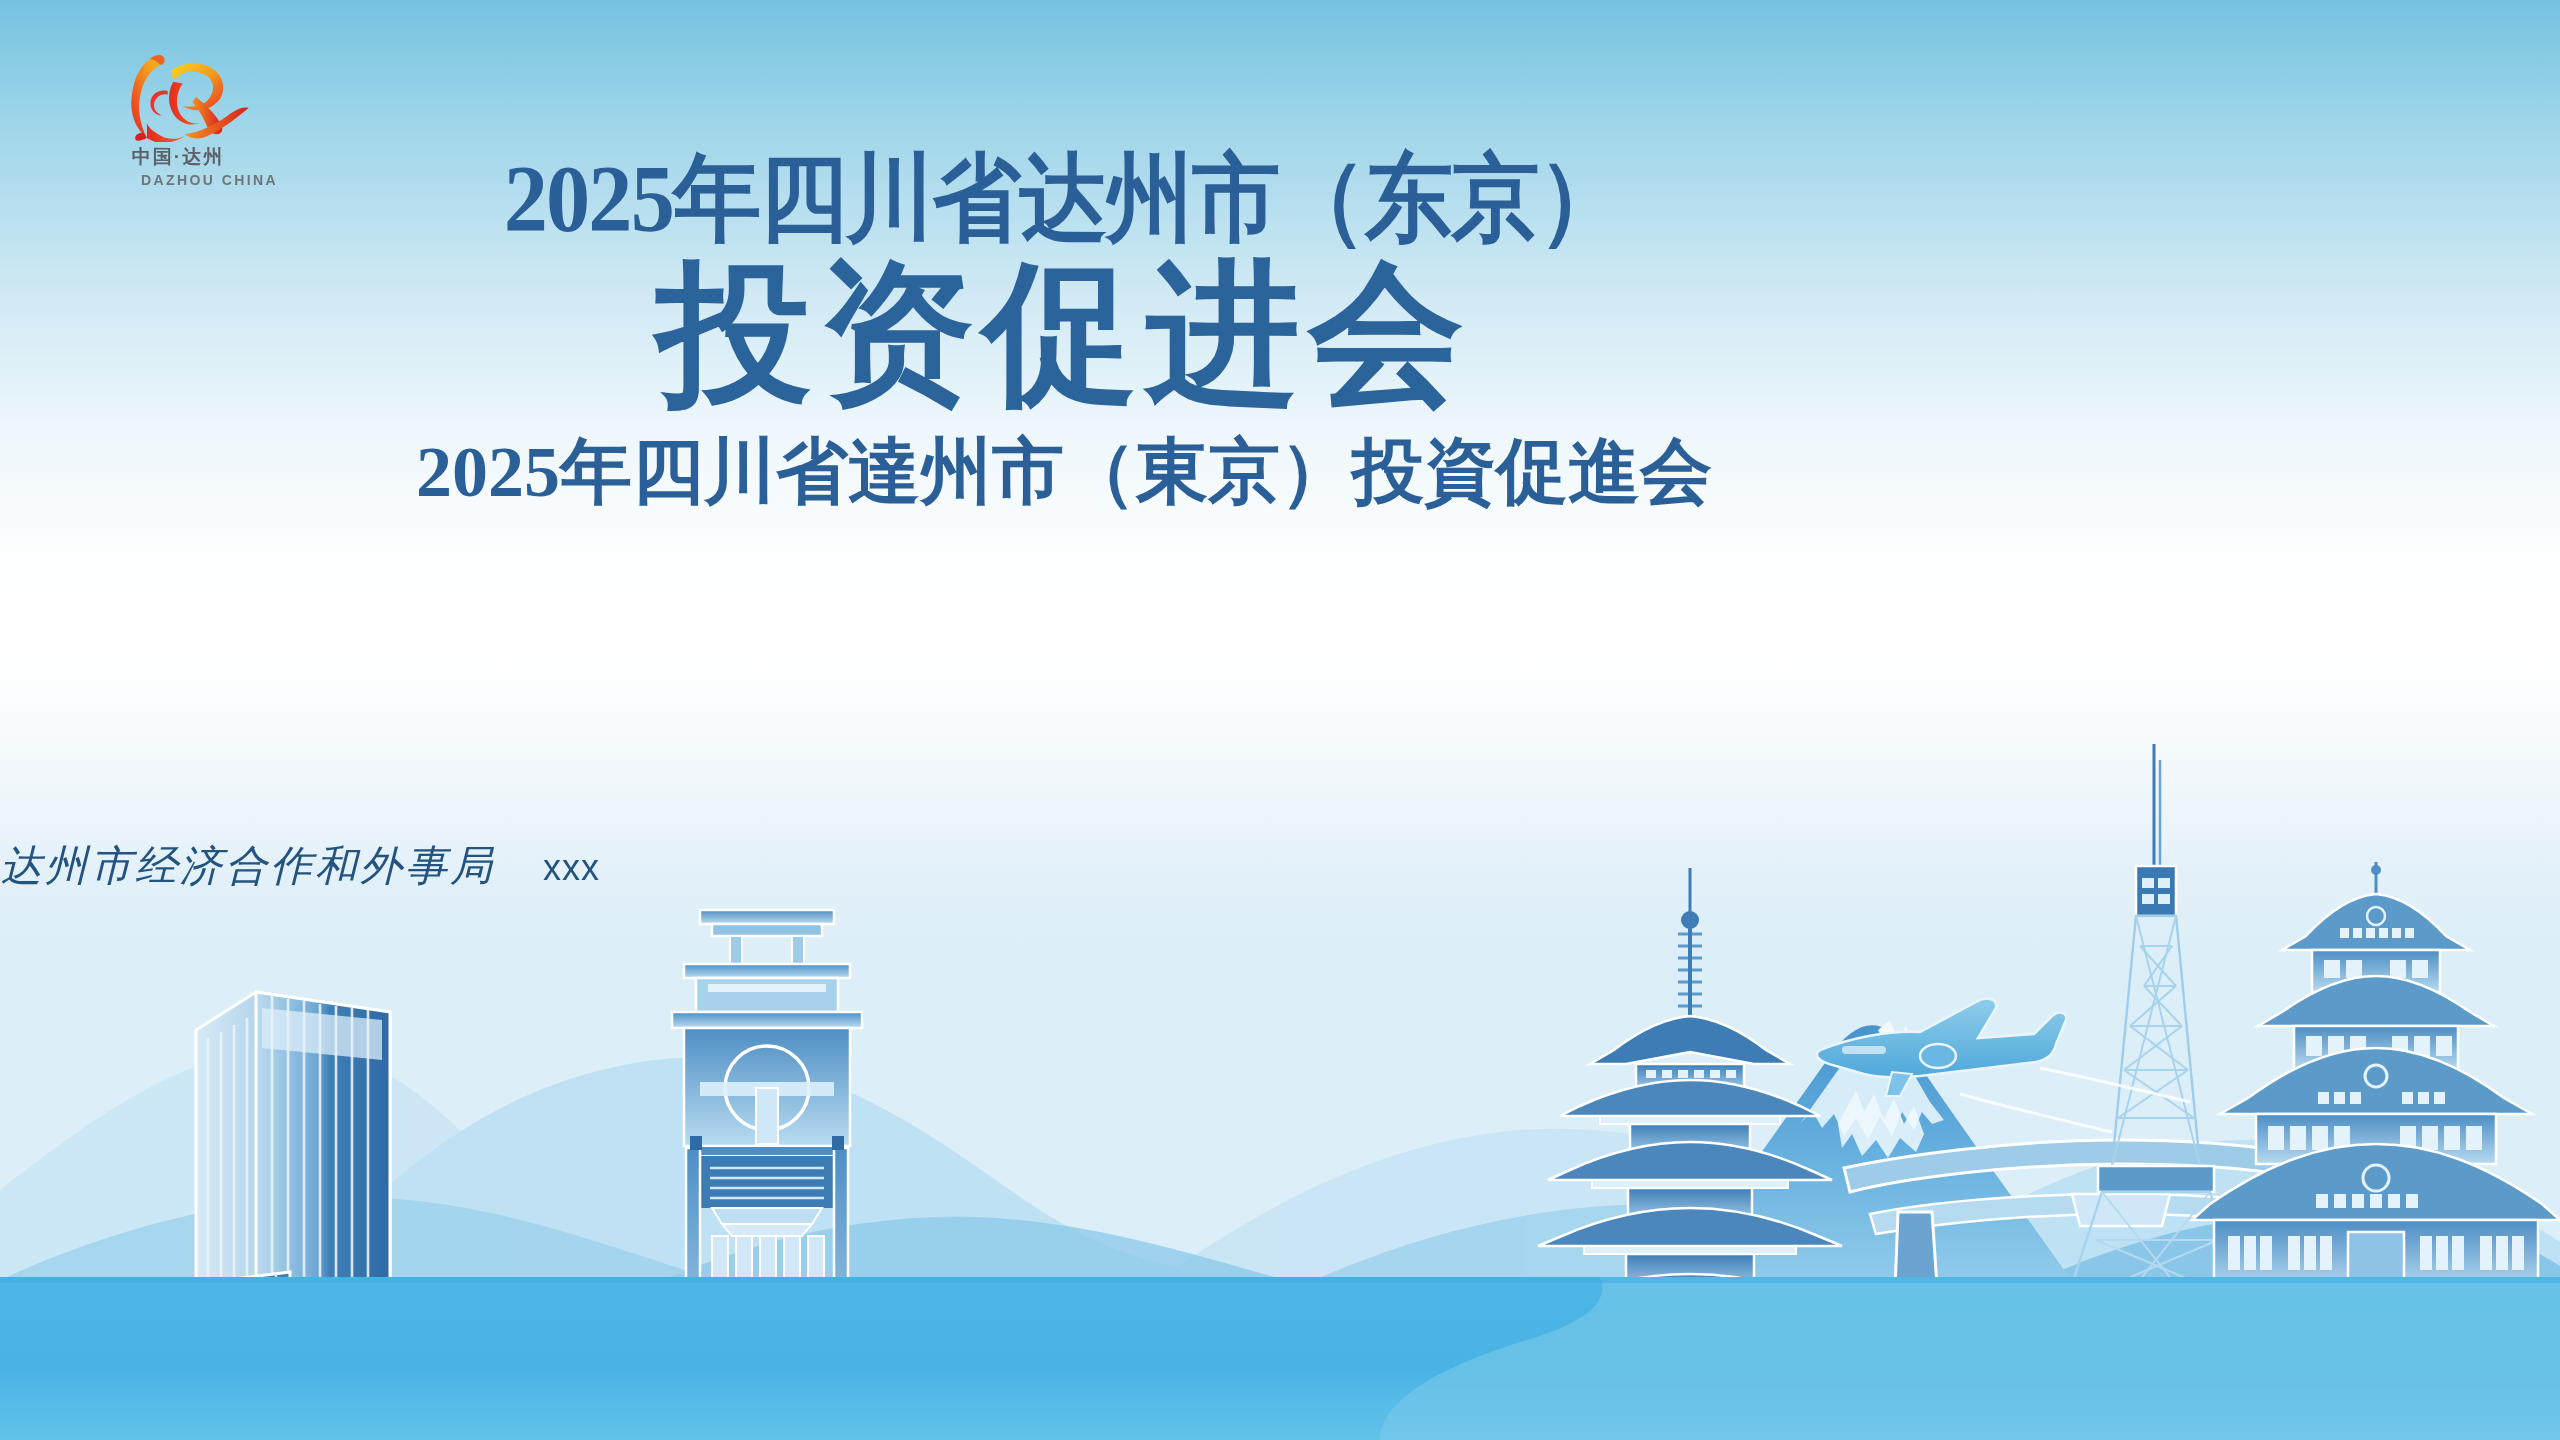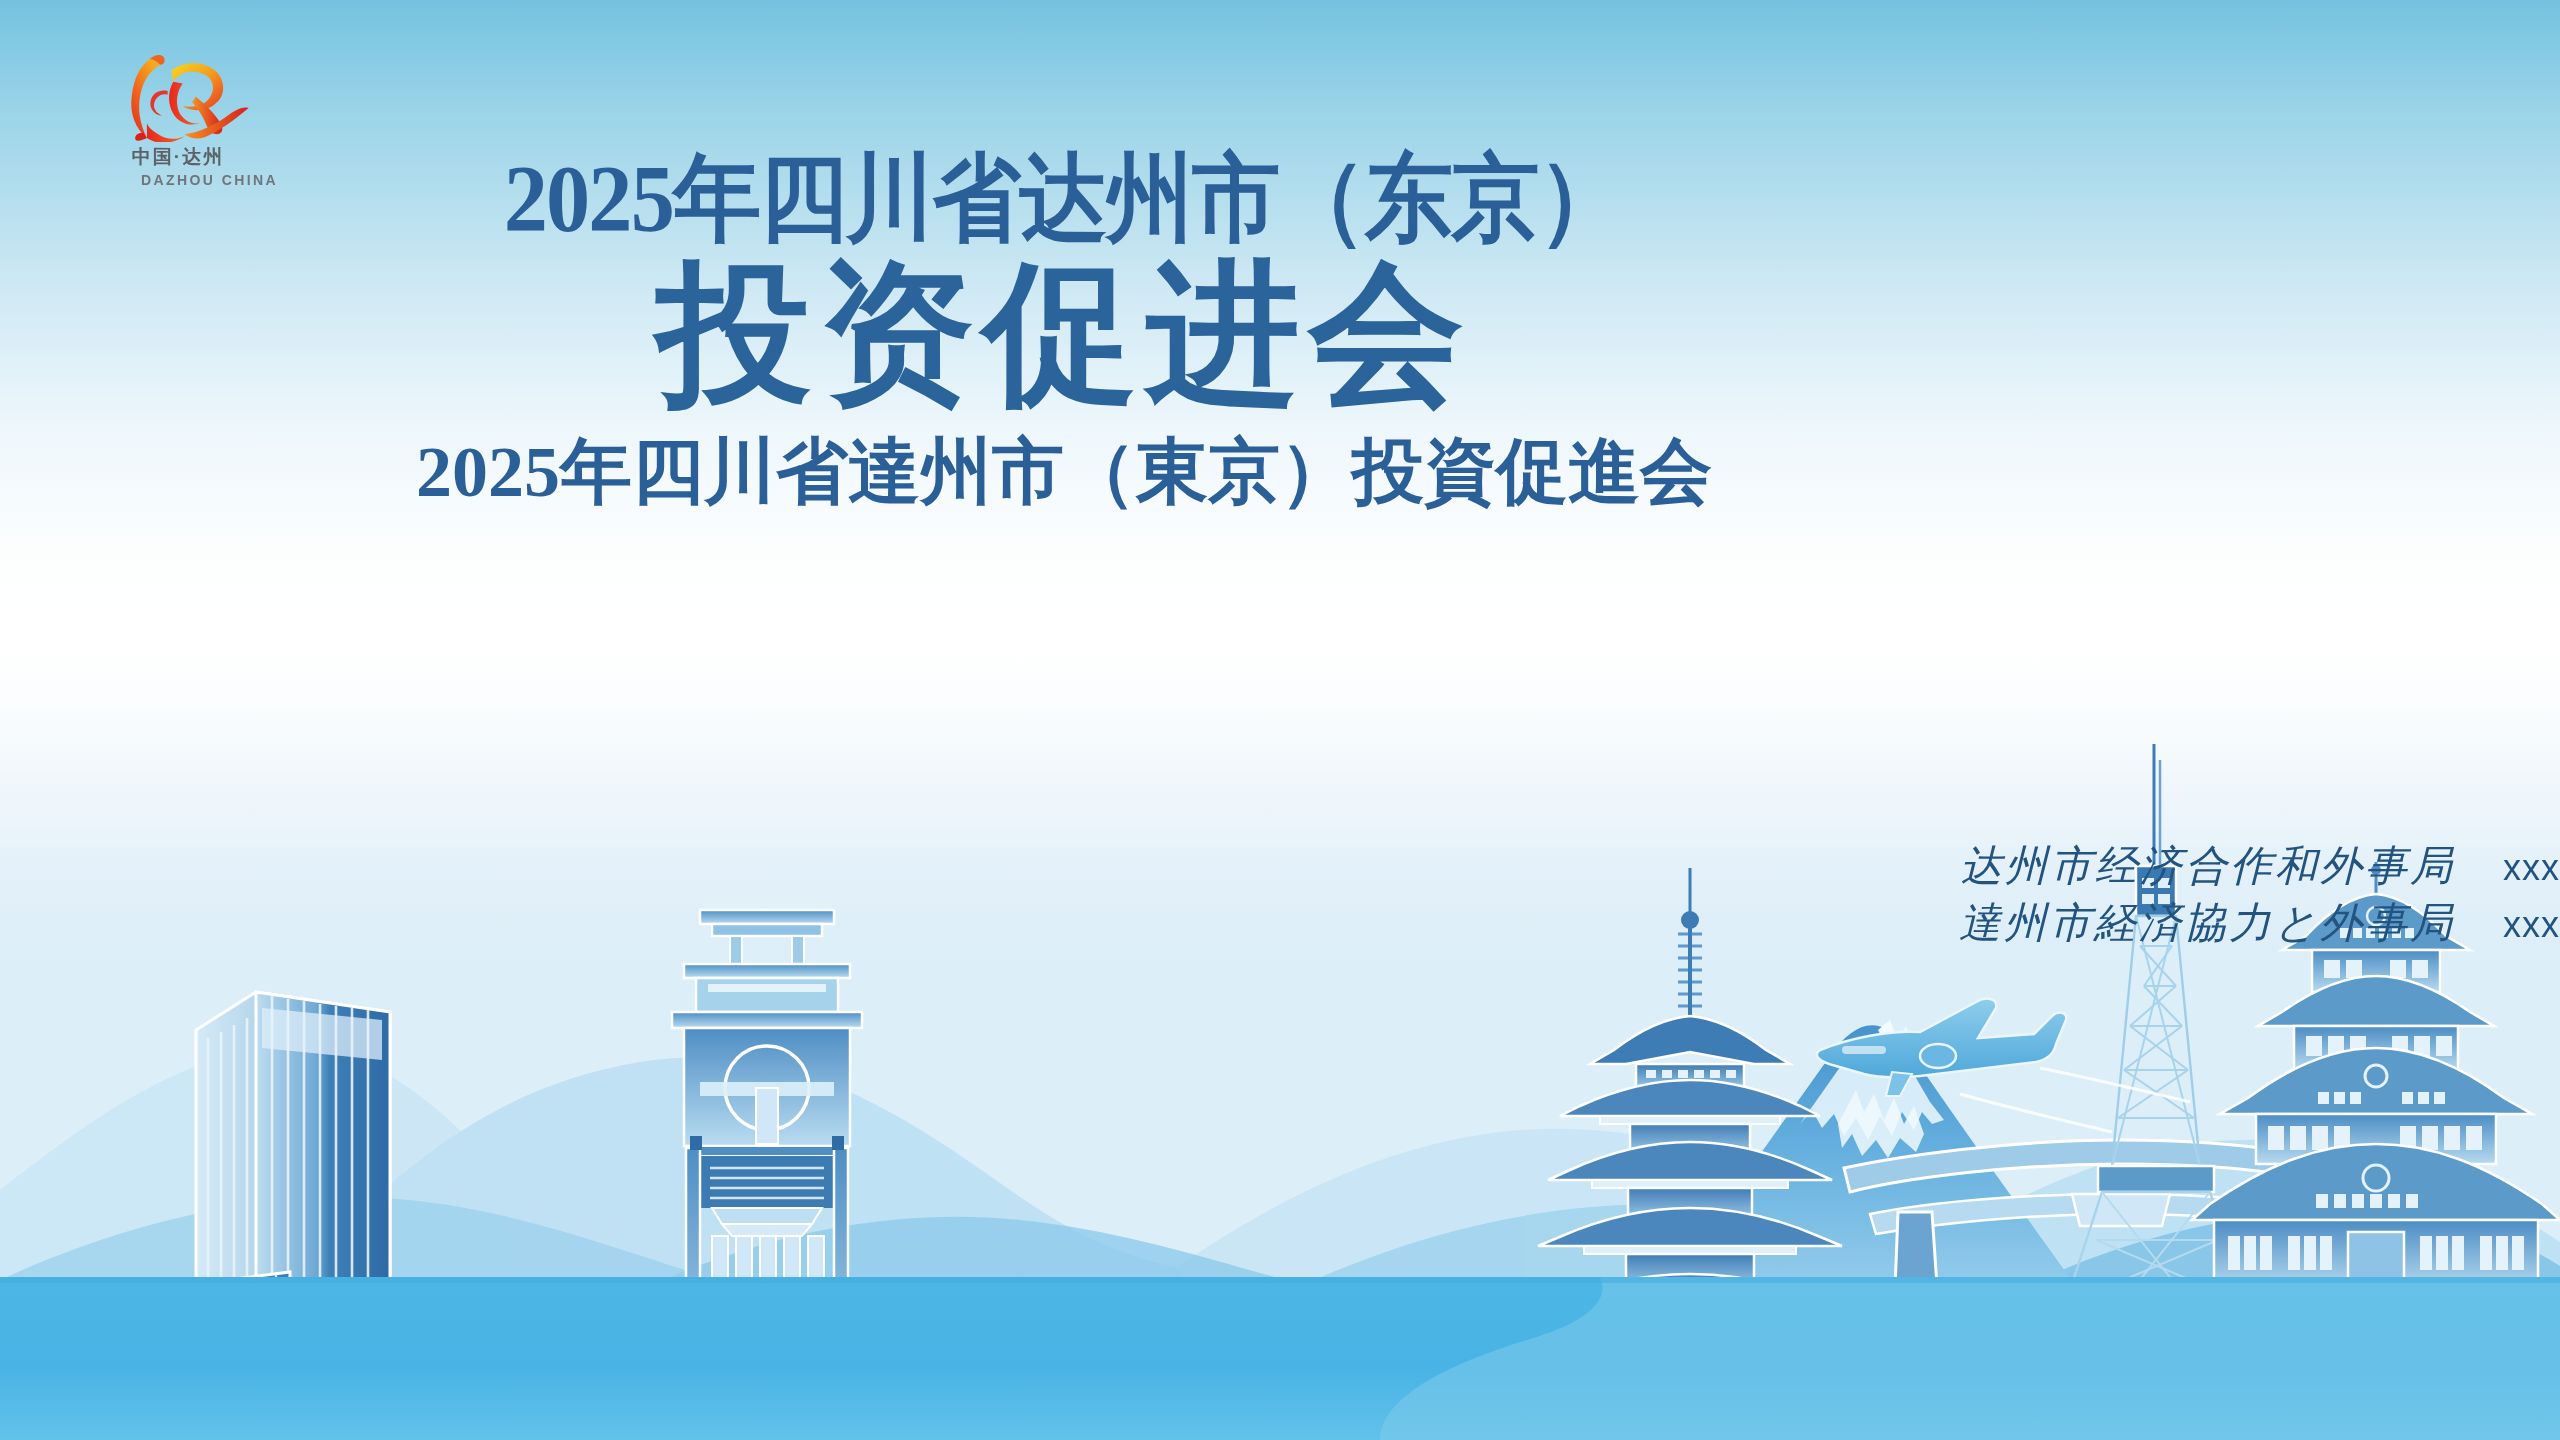--- a/index.html
+++ b/index.html
@@ -82,21 +82,21 @@
     font-size:72px;
     line-height:1.05;
     color:#2b5f97;
     letter-spacing:0px;
     white-space:nowrap;
   }
 
   
   .orgblock {
     position:absolute; top:838px; left:0; width:2560px;
-    text-align:right;
+    text-align:left;
   }
   .orgline {
     font-family:"Liberation Serif", serif;
     font-style:italic;
     font-weight:500;
     font-size:42px;
     line-height:1.36;
     color:#23537f;
     letter-spacing:3px;
     white-space:nowrap;
@@ -675,18 +675,15 @@
   <div class="titles">
     <div class="title-line1">2025年四川省达州市（东京）</div>
     <div class="title-main">投资促进会</div>
     <div class="title-jp">2025年四川省達州市（東京）投資促進会</div>
   </div>
 
   <div class="orgblock">
     <div class="orgline">
       <span>达州市经济合作和外事局</span><span class="xxx">xxx</span>
     </div>
-    <div class="orgline">
-      <span>達州市経済協力と外事局</span><span class="xxx">xxx</span>
-    </div>
   </div>
 
 </div>
 
 </body></html>

